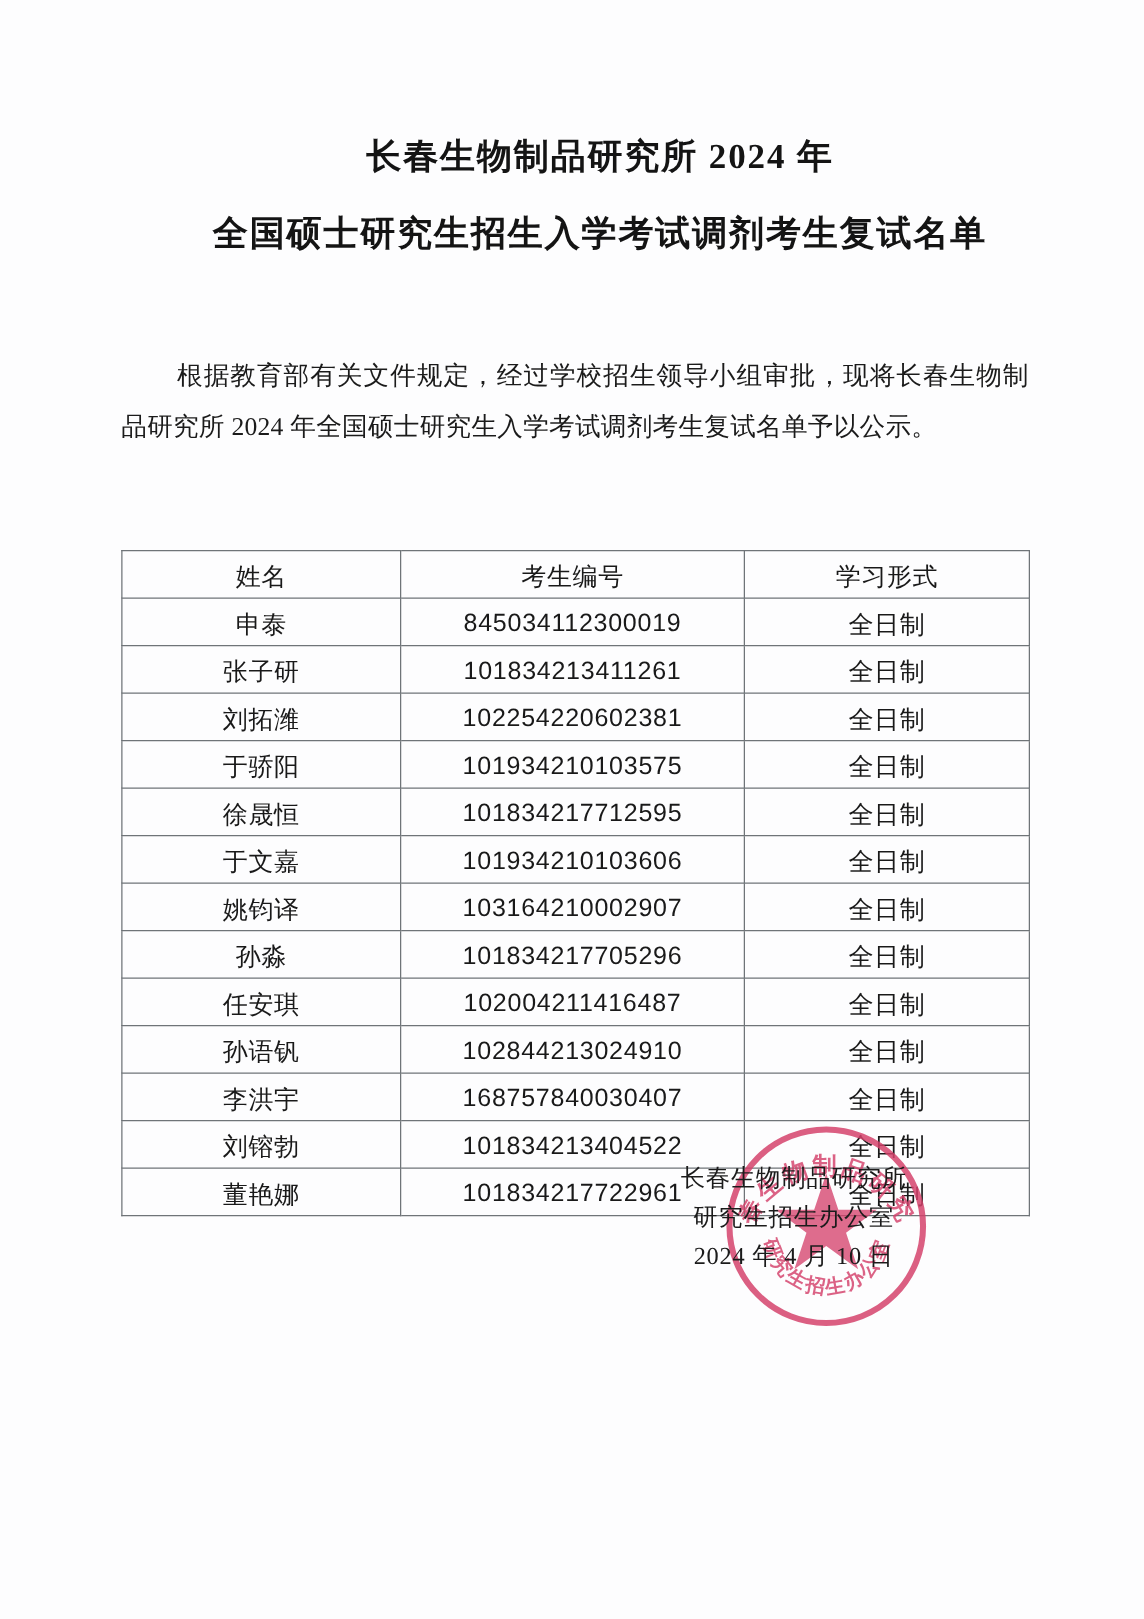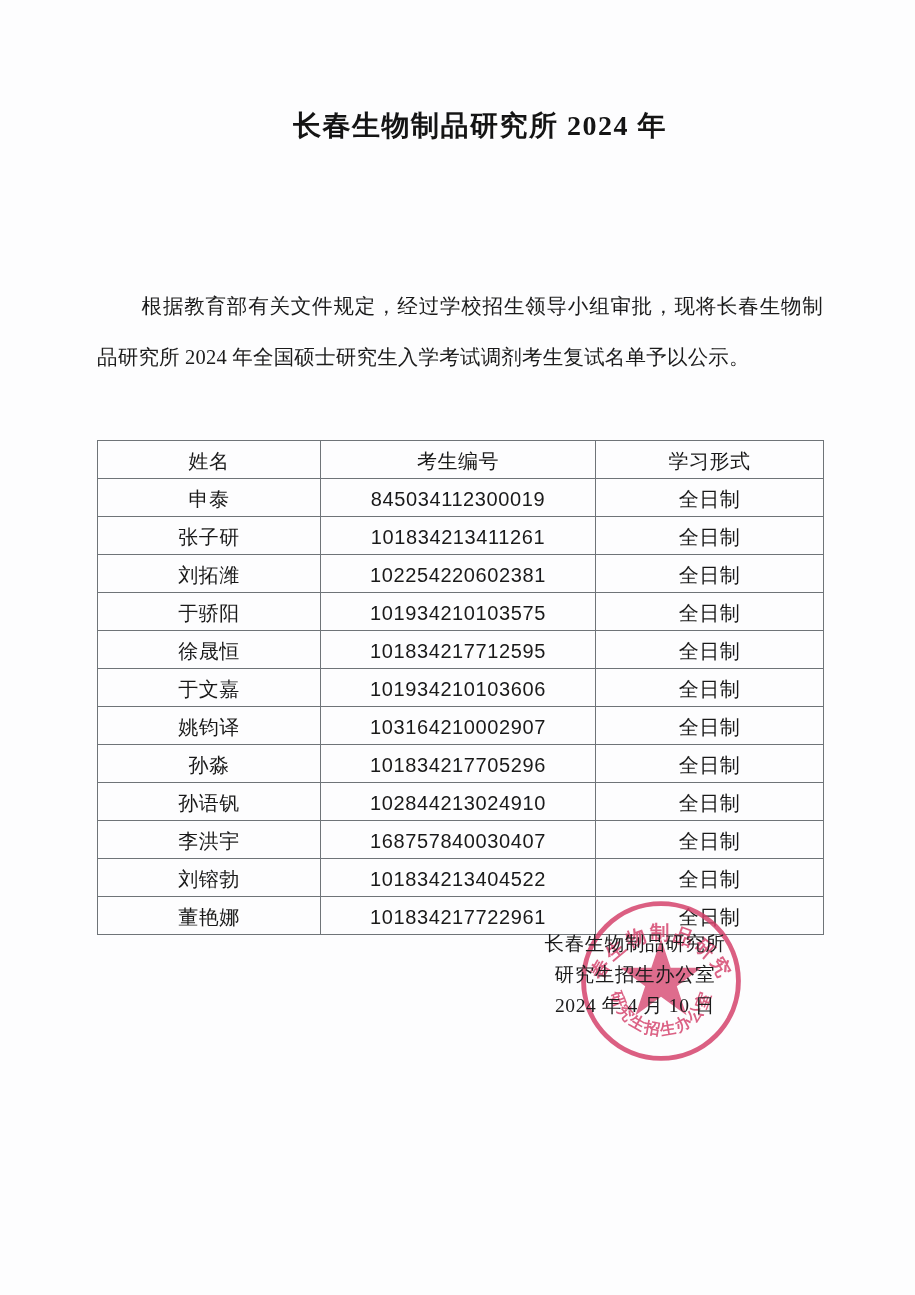--- a/index.html
+++ b/index.html
@@ -42,21 +42,21 @@
   }
   .title-line.first { margin-bottom: 34px; }
 
   
   .body-para {
     position: absolute;
     top: 281px;
     left: 97px;
     width: 726px;
     font-size: 20.5px;
-    line-height: 51px;
+    line-height: 41px;
     text-align: justify;
     text-justify: inter-ideograph;
     letter-spacing: 0.2px;
     color: #1b1b1b;
   }
   .body-para .indent { display: inline-block; width: 44px; }
 
   
   .roster-table {
     position: absolute;
@@ -110,20 +110,21 @@
   }
   .seal svg { display: block; width: 100%; height: 100%; }
 </style>
 </head>
 <body>
 
 <div class="page">
 
   <div class="title-block">
     <div class="title-line first">长春生物制品研究所 2024 年</div>
+    <div class="title-line">全国硕士研究生招生入学考试调剂考生复试名单</div>
   </div>
 
   <div class="body-para"><span class="indent"></span><span>根据教育部有关文件规定，经过学校招生领导小组审批，现将长春生物制品研究所 2024 年全国硕士研究生入学考试调剂考生复试名单予以公示。</span></div>
 
   <table class="roster-table">
     <colgroup>
       <col class="c-name">
         <col class="c-id">
         <col class="c-mode">
     </colgroup>
@@ -166,20 +167,25 @@
         <td>全日制</td>
       </tr>
       <tr>
         <td>姚钧译</td>
         <td class="num">103164210002907</td>
         <td>全日制</td>
       </tr>
       <tr>
         <td>孙淼</td>
         <td class="num">101834217705296</td>
+        <td>全日制</td>
+      </tr>
+      <tr>
+        <td>任安琪</td>
+        <td class="num">102004211416487</td>
         <td>全日制</td>
       </tr>
       <tr>
         <td>孙语钒</td>
         <td class="num">102844213024910</td>
         <td>全日制</td>
       </tr>
       <tr>
         <td>李洪宇</td>
         <td class="num">168757840030407</td>

